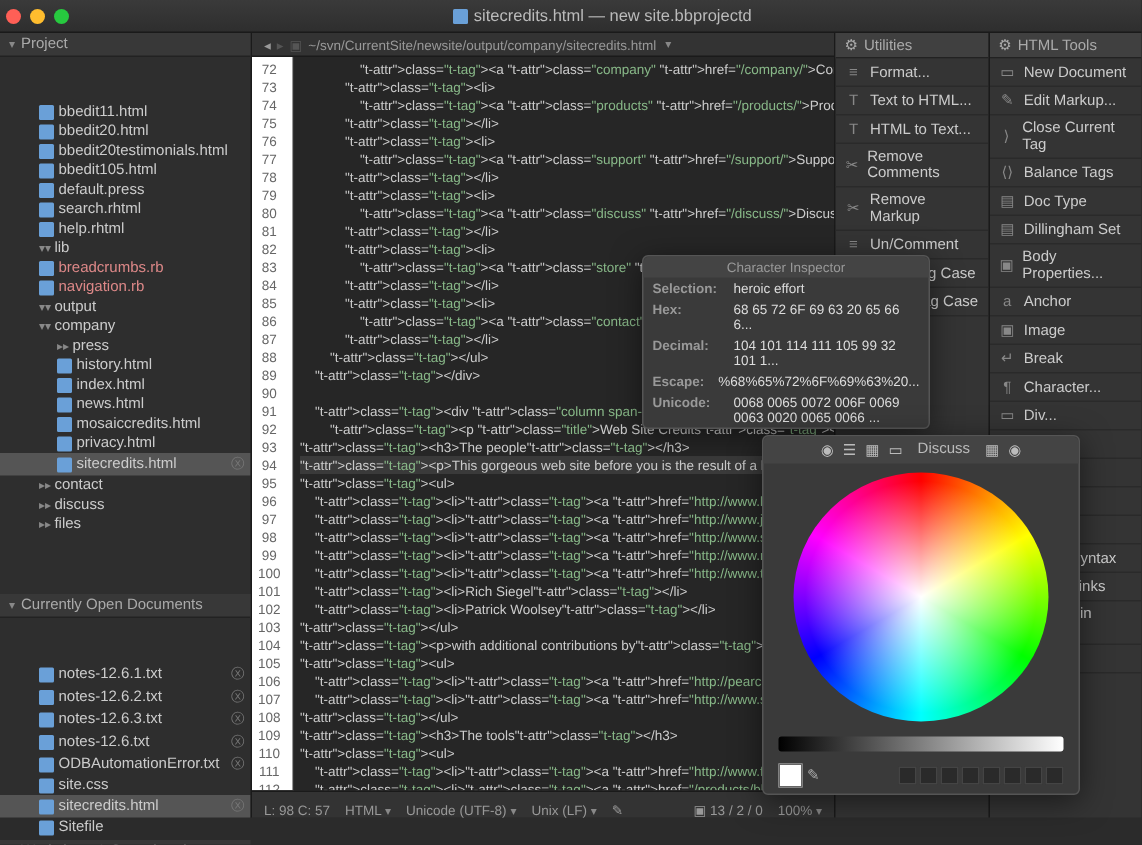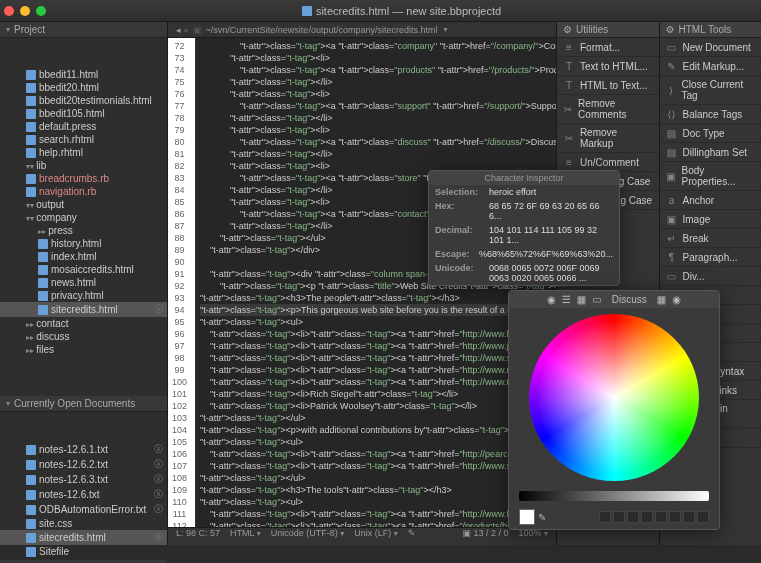--- a/index.html
+++ b/index.html
@@ -20,21 +20,21 @@
 .folder.open::before{content:"▾ ";}
 .f-html{color:#ccc;} .f-rb{color:#d88;}
 .editor { flex:1; display:flex; flex-direction:column; background:#262626; min-width:0; position:relative;}
 .pathbar { height:16px; background:#333; padding:1px 8px; color:#999; font-size:9px; border-bottom:1px solid #1a1a1a; display:flex; align-items:center; gap:4px;}
 .code { flex:1; display:flex; font-family:Menlo,Monaco,monospace; font-size:9px; line-height:12px; overflow:hidden; }
 .gutter { width:28px; background:#ffffff; color:#666; text-align:center; padding:2px 4px 2px 0; border-right:1px solid #333;}
 .gutter div{height:12px;}
 .lines { flex:1; padding:2px 4px; white-space:pre; overflow:hidden;}
 .lines div{height:12px;}
 .hl-line{background:#3a3a3a;} .t-str{color:#88b888;}
-.statusbar { height:18px; background:#333; border-top:1px solid #1a1a1a; display:flex; align-items:flex-start; padding:0 8px; gap:10px; color:#999; font-size:9px;}
+.statusbar { height:18px; background:#333; border-top:1px solid #1a1a1a; display:flex; align-items:flex-end; padding:0 8px; gap:10px; color:#999; font-size:9px;}
 .right-pal { width:205px; display:flex; }
 .pal-col { flex:1; background:#343434; border-left:1px solid #1a1a1a; }
 .pal-head { background:#404040; padding:2px 6px; font-size:10px; color:#aaa; display:flex; align-items:center; gap:4px; border-bottom:1px solid #222;}
 .pal-item { display:flex; align-items:center; padding:3px 6px; gap:5px; border-bottom:1px solid #2a2a2a; cursor:pointer; font-size:10px;}
 .pal-item .pi { width:12px; height:12px; display:inline-flex; align-items:center; justify-content:center; color:#888;}
 .popup { position:absolute; background:#3a3a3a; border:1px solid #555; border-radius:4px; box-shadow:0 4px 20px rgba(0,0,0,.5); }
 .char-insp { top:170px; left:428px; width:192px; padding:0; }
 .char-insp .phead{background:#444;padding:2px 6px;font-size:9px;color:#999;text-align:center;border-radius:4px 4px 0 0;}
 .char-insp .row{display:flex;padding:2px 6px;font-size:9px;}
 .char-insp .lab{width:54px;text-align:left;color:#999;padding-right:6px;font-weight:bold;}
@@ -130,25 +130,25 @@
         <div class="tree-row ind3">
           <span class="doc-icon" style="margin-right: 3px;"></span>
           <span class="f-html">history.html</span>
         </div>
         <div class="tree-row ind3">
           <span class="doc-icon" style="margin-right: 3px;"></span>
           <span class="f-html">index.html</span>
         </div>
         <div class="tree-row ind3">
           <span class="doc-icon" style="margin-right: 3px;"></span>
+          <span class="f-html">news.html</span>
+        </div>
+        <div class="tree-row ind3">
+          <span class="doc-icon" style="margin-right: 3px;"></span>
           <span class="f-html">mosaiccredits.html</span>
-        </div>
-        <div class="tree-row ind3">
-          <span class="doc-icon" style="margin-right: 3px;"></span>
-          <span class="f-html">news.html</span>
         </div>
         <div class="tree-row ind3">
           <span class="doc-icon" style="margin-right: 3px;"></span>
           <span class="f-html">privacy.html</span>
         </div>
         <div class="tree-row ind3 sel">
           <span class="doc-icon" style="margin-right: 3px;"></span>
           <span class="f-html">sitecredits.html</span>
           <span class="x-badge">ⓧ</span>
         </div>
@@ -365,21 +365,21 @@
           <div class="pal-item">
             <span class="pi">▣</span>
             <span>Image</span>
           </div>
           <div class="pal-item">
             <span class="pi">↵</span>
             <span>Break</span>
           </div>
           <div class="pal-item">
             <span class="pi">¶</span>
-            <span>Paragraph...</span>
+            <span>Character...</span>
           </div>
           <div class="pal-item">
             <span class="pi">▭</span>
             <span>Div...</span>
           </div>
           <div class="pal-item">
             <span class="pi">H</span>
             <span>Heading</span>
           </div>
           <div class="pal-item">

